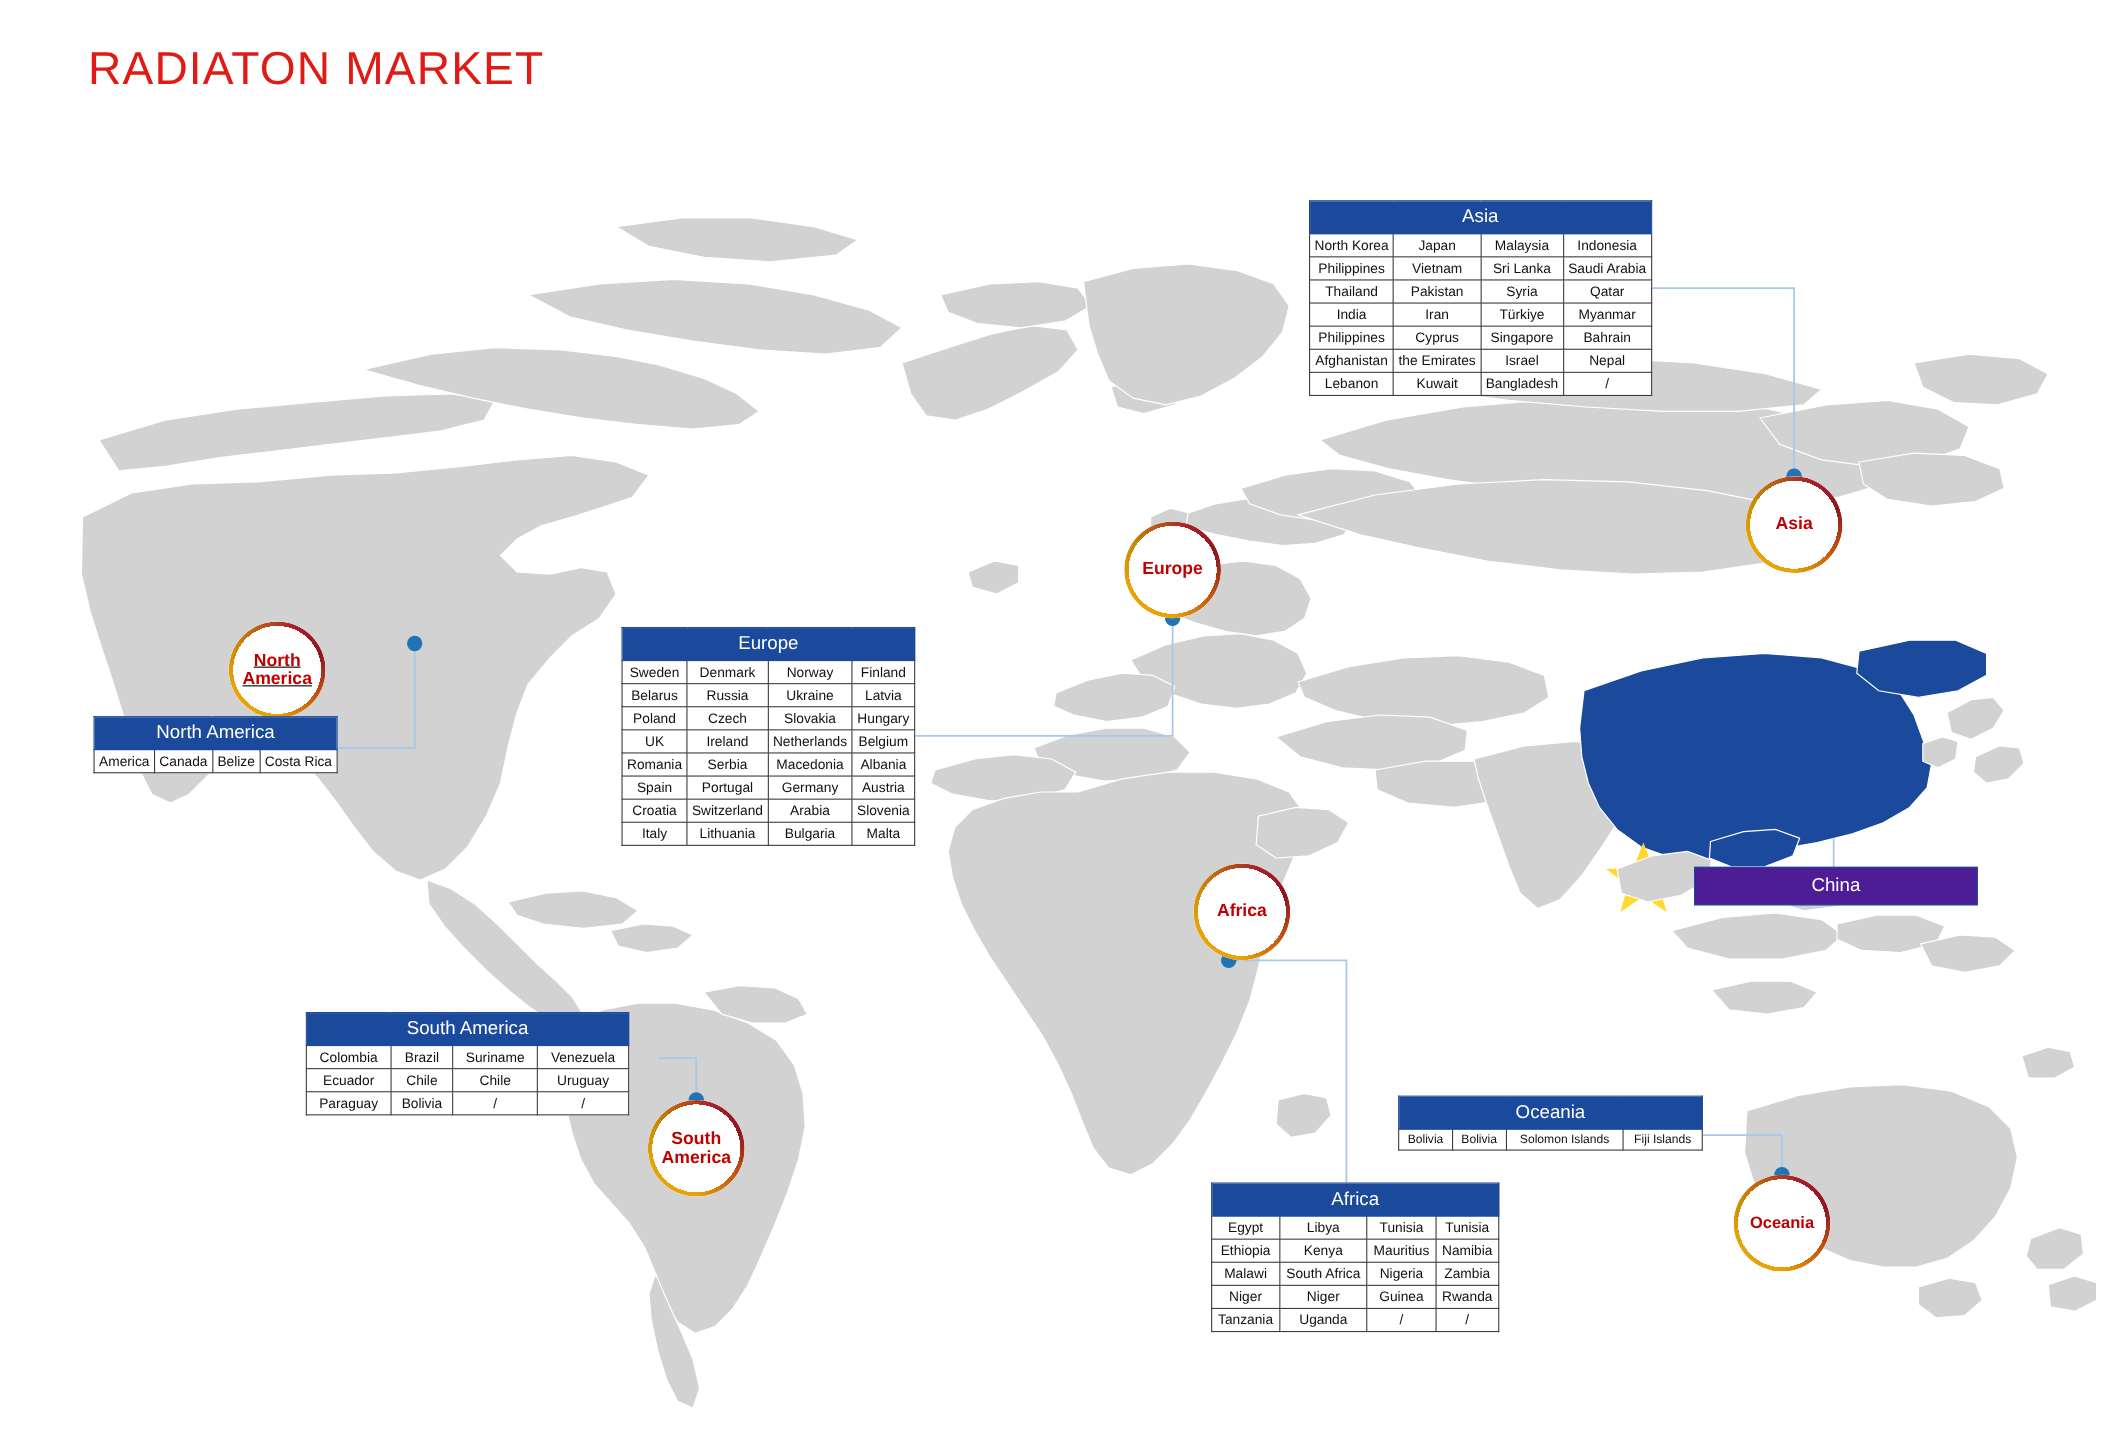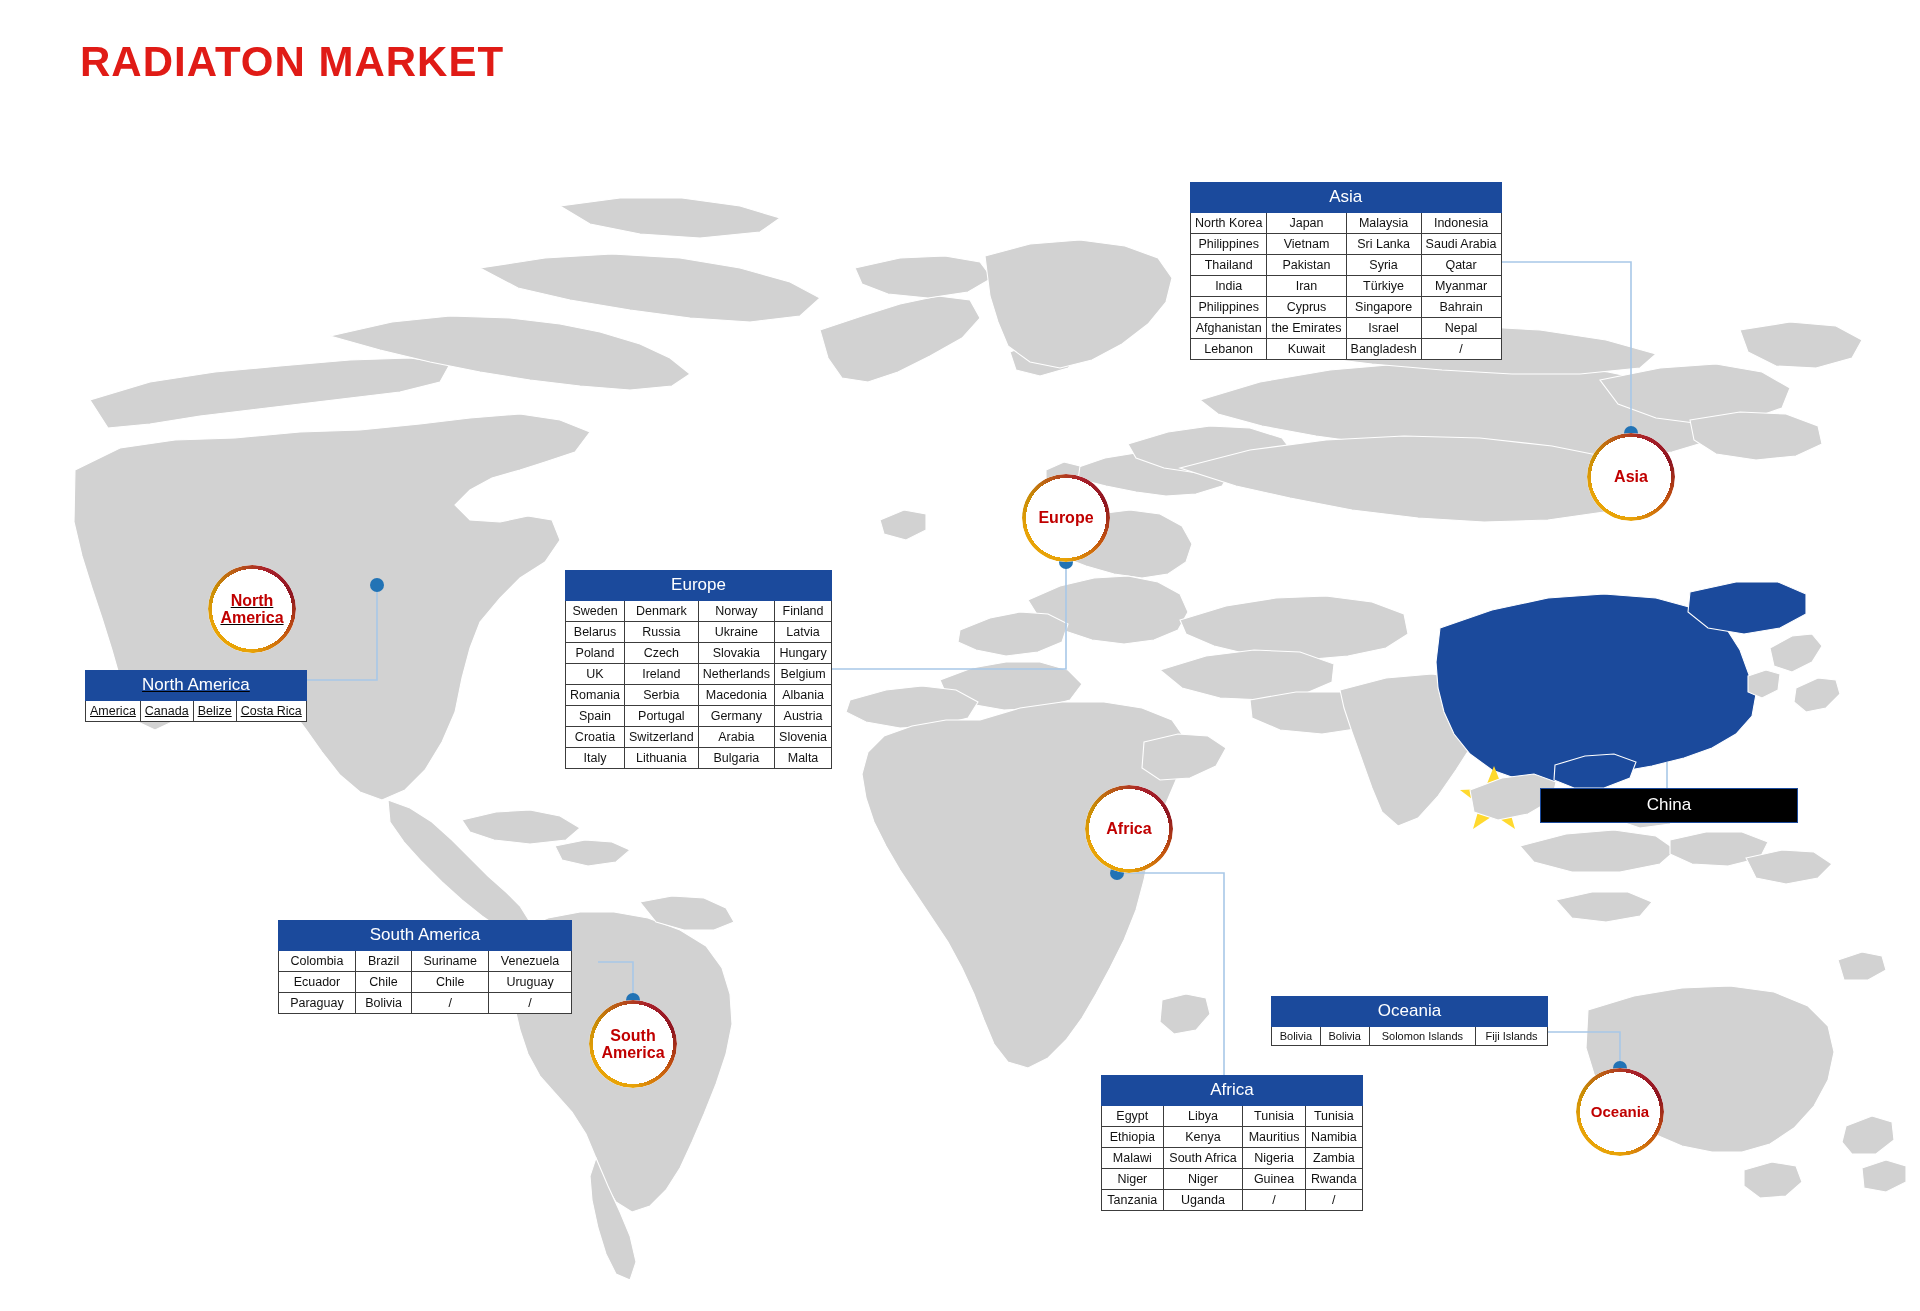--- a/index.html
+++ b/index.html
@@ -6,21 +6,21 @@
   body{
     font-family:"Liberation Sans","DejaVu Sans",sans-serif;
     width:1920px;height:1311px;position:relative;overflow:hidden;
   }
   #stage{position:absolute;left:0;top:0;width:1920px;height:1311px;}
 
   
   .title{
     position:absolute;left:80px;top:38px;
     font-size:42px;letter-spacing:1px;color:#E01B16;
-    font-weight:700;white-space:nowrap;
+    font-weight:400;white-space:nowrap;
   }
 
   
   #worldmap{position:absolute;left:0;top:0;width:1920px;height:1311px;}
   .land{fill:#D2D2D2;stroke:#ffffff;stroke-width:1.1;}
   .land-cn{fill:#1B4A9C;stroke:#ffffff;stroke-width:1.1;}
   .star{fill:#FFD92E;}
 
   
   #connectors{position:absolute;left:0;top:0;width:1920px;height:1311px;}
@@ -60,21 +60,21 @@
     border:1px solid #1B4A9C;
   }
   .tbl td.cell{
     border:1px solid #3C3C3C;text-align:center;color:#111111;
     font-size:12.5px;padding:3px 4px;background:#ffffff;white-space:nowrap;
   }
   .tbl.tight td.cell{font-size:11px;}
 
   
   .barlabel{
-    position:absolute;background:#000000;color:#ffffff;
+    position:absolute;background:#4c1d95;color:#ffffff;
     text-align:center;font-size:17px;padding:6px 0 7px 0;
     border:1px solid #1B4A9C;box-sizing:border-box;
   }
 </style>
 </head>
 <body>
 
 <div id="stage">
 
   <div class="title">RADIATON MARKET</div>
@@ -205,21 +205,21 @@
       <span>South</span><br>
       <span>America</span>
     </div>
   </div>
 
   <div class="marker" style="left:1576px;top:1068px;">
     <div class="ring"></div>
     <div class="mlabel" style="font-size:15px;">Oceania</div>
   </div>
 
-  <table class="tbl" id="tbl-north-america" style="left:85px;top:670px;width:208px;text-decoration:underline;">
+  <table class="tbl" id="tbl-north-america" style="left:85px;top:651px;width:208px;">
     <thead>
         <tr>
           <th class="thead" colspan="4">North America</th>
         </tr>
       </thead>
     <tbody>
         <tr>
           <td class="cell">America</td>
           <td class="cell">Canada</td>
           <td class="cell">Belize</td>

